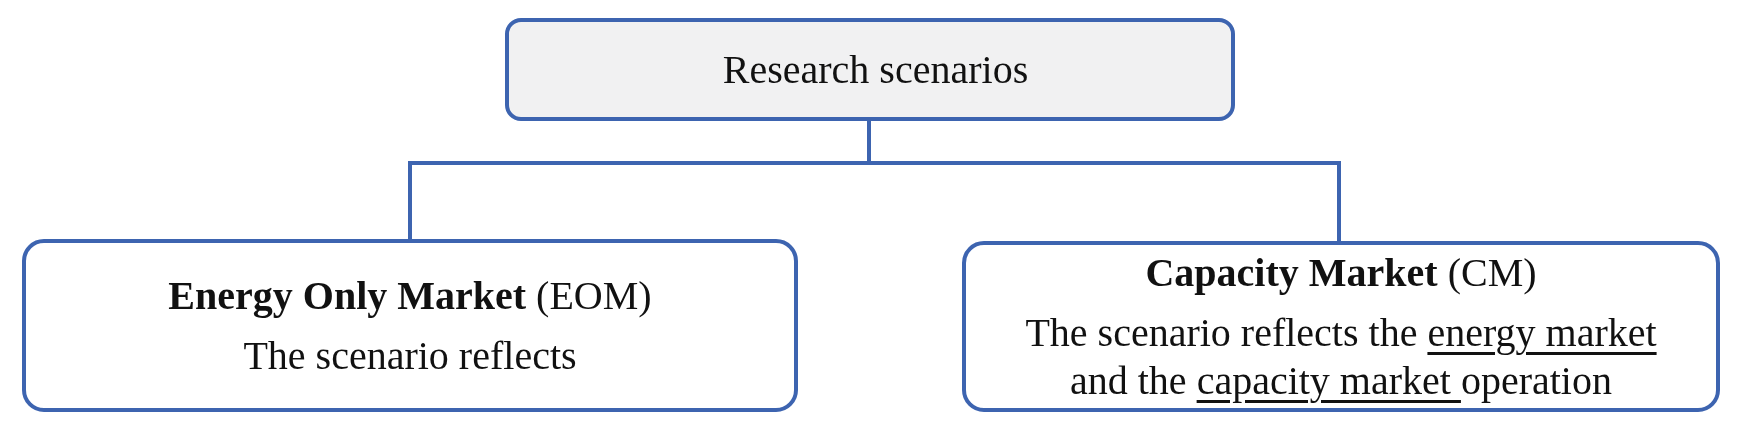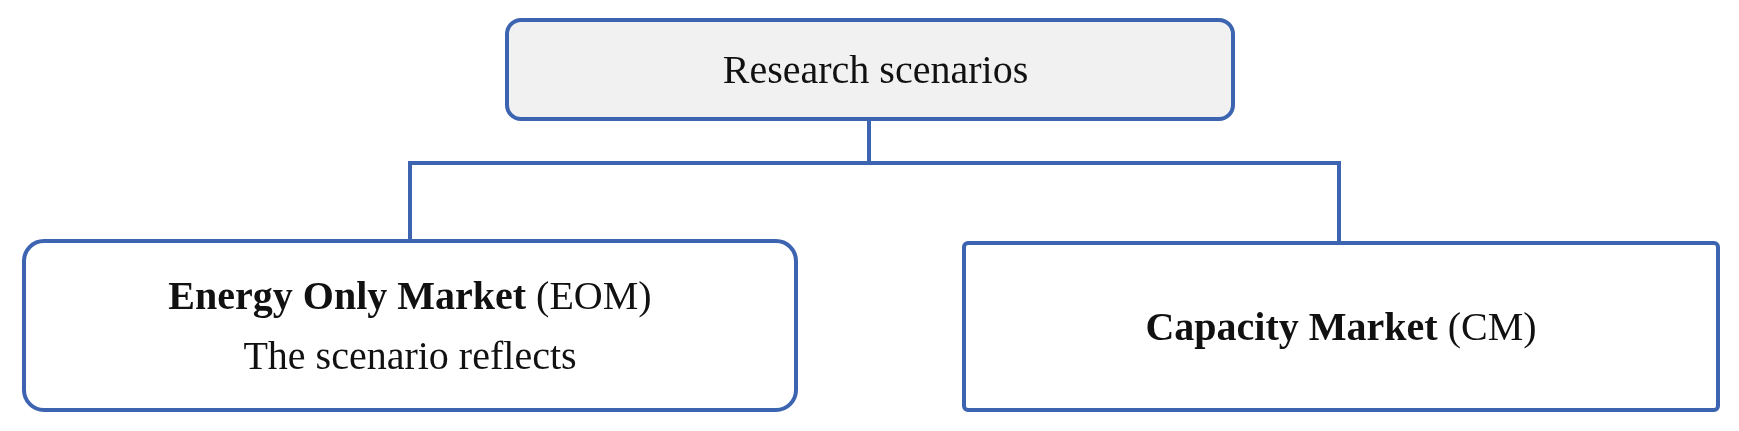--- a/index.html
+++ b/index.html
@@ -42,21 +42,21 @@
     line-height: 1.18;
     gap: 13px;
     padding: 6px 2px;
   }
   .box.child.left {
     left: 22px; top: 239px;
     width: 776px; height: 173px;
   }
   .box.child.right {
     left: 962px; top: 241px;
-    width: 758px; height: 171px; border-radius: 6px;
+    width: 758px; height: 171px;
   }
   .title b { font-weight: bold; }
   .body { line-height: 1.18; }
   .u {
     text-decoration: underline;
     text-decoration-thickness: 3px;
     text-underline-offset: 6px;
   }
   .conn {
     position: absolute;
@@ -91,15 +91,23 @@
       <div>
         <span>The scenario reflects</span>
       </div>
     </div>
   </div>
 
   <div class="box child right">
     <div class="title">
       <b>Capacity Market</b><span> (CM)</span>
     </div>
+    <div class="body">
+      <div>
+        <span>The scenario reflects the </span><span class="u">energy market</span>
+      </div>
+      <div>
+        <span>and the </span><span class="u">capacity market </span><span>operation</span>
+      </div>
+    </div>
   </div>
 
 </div>
 
 </body></html>

